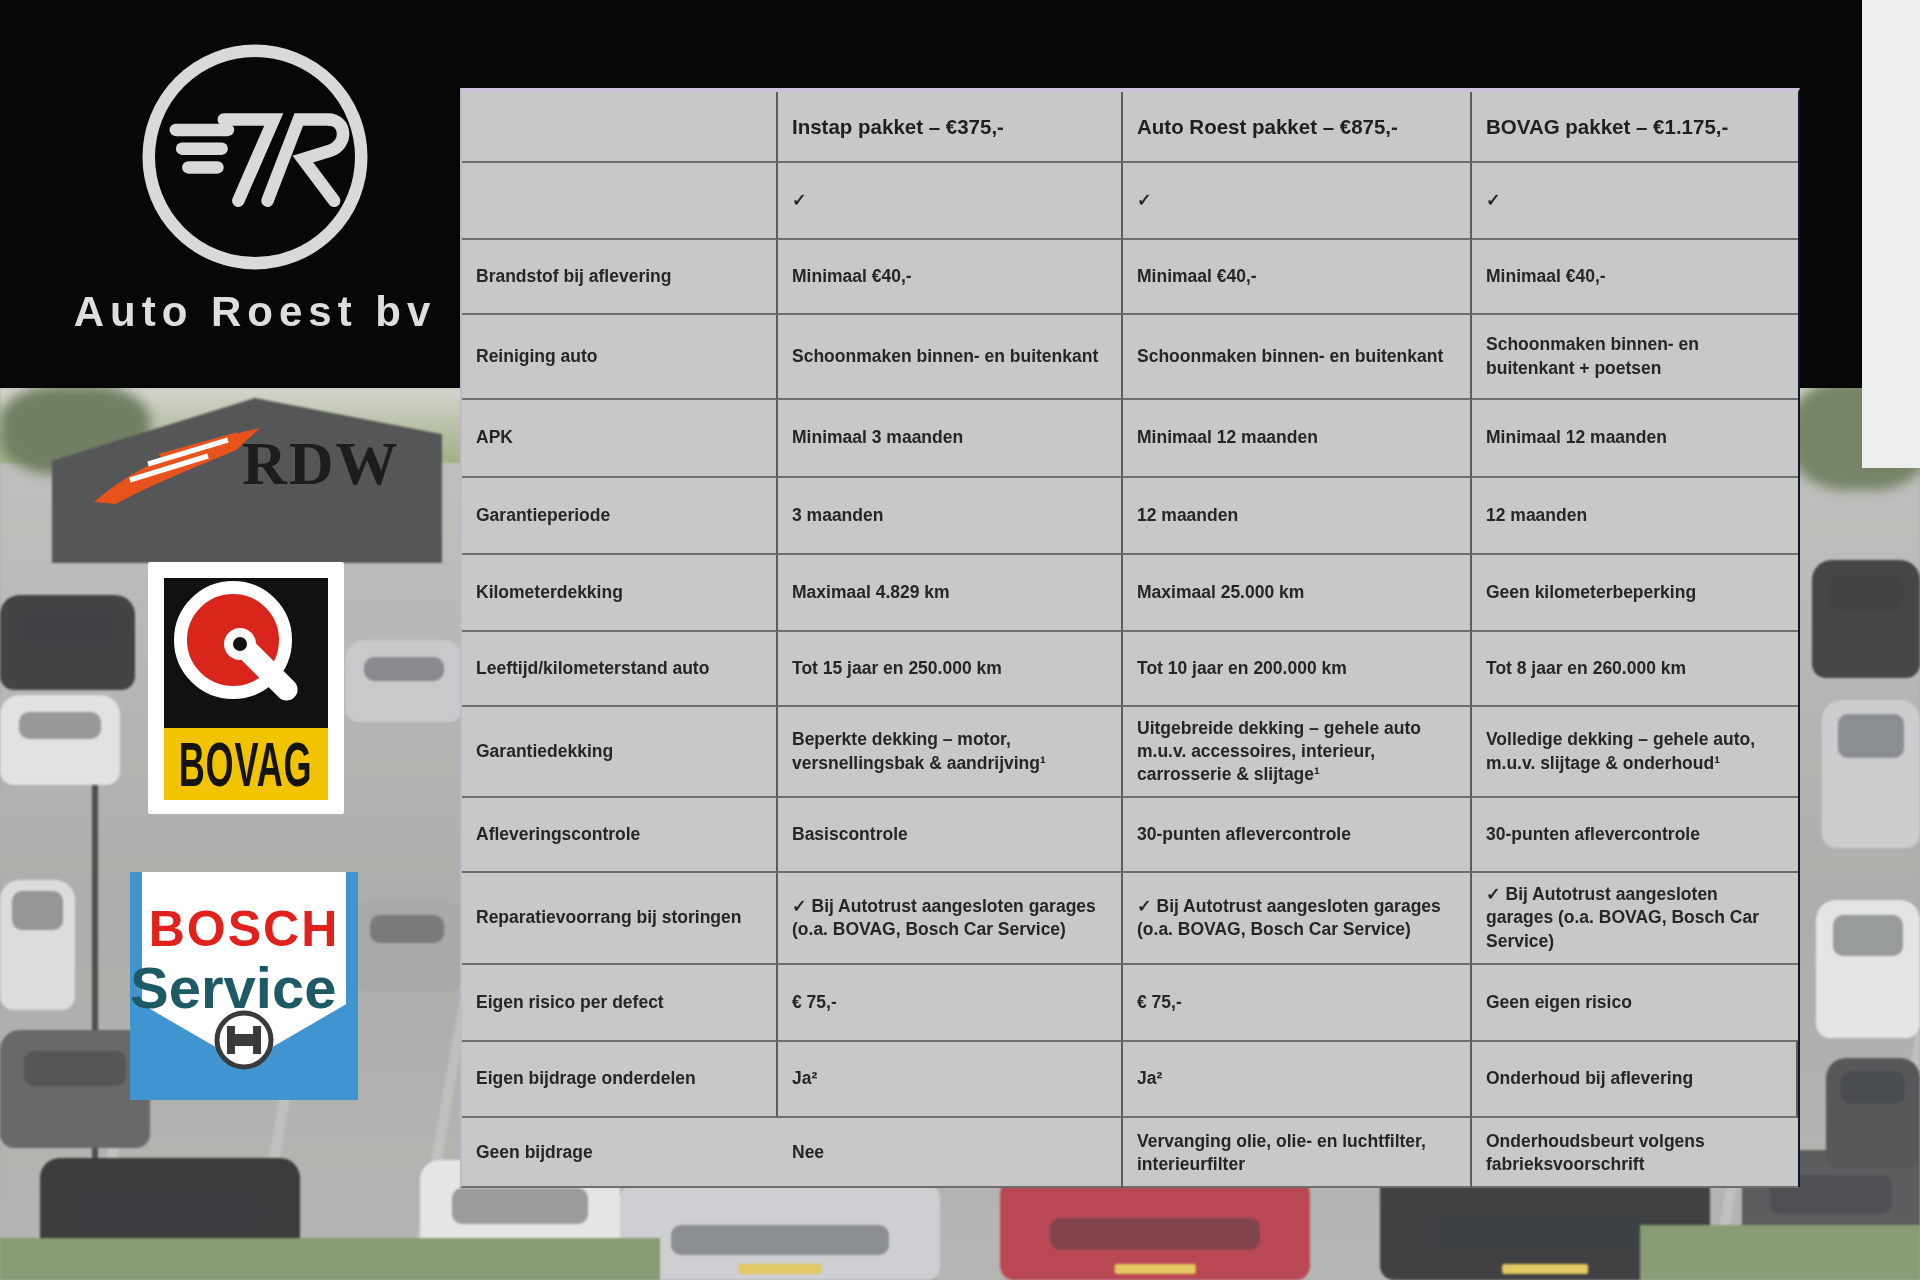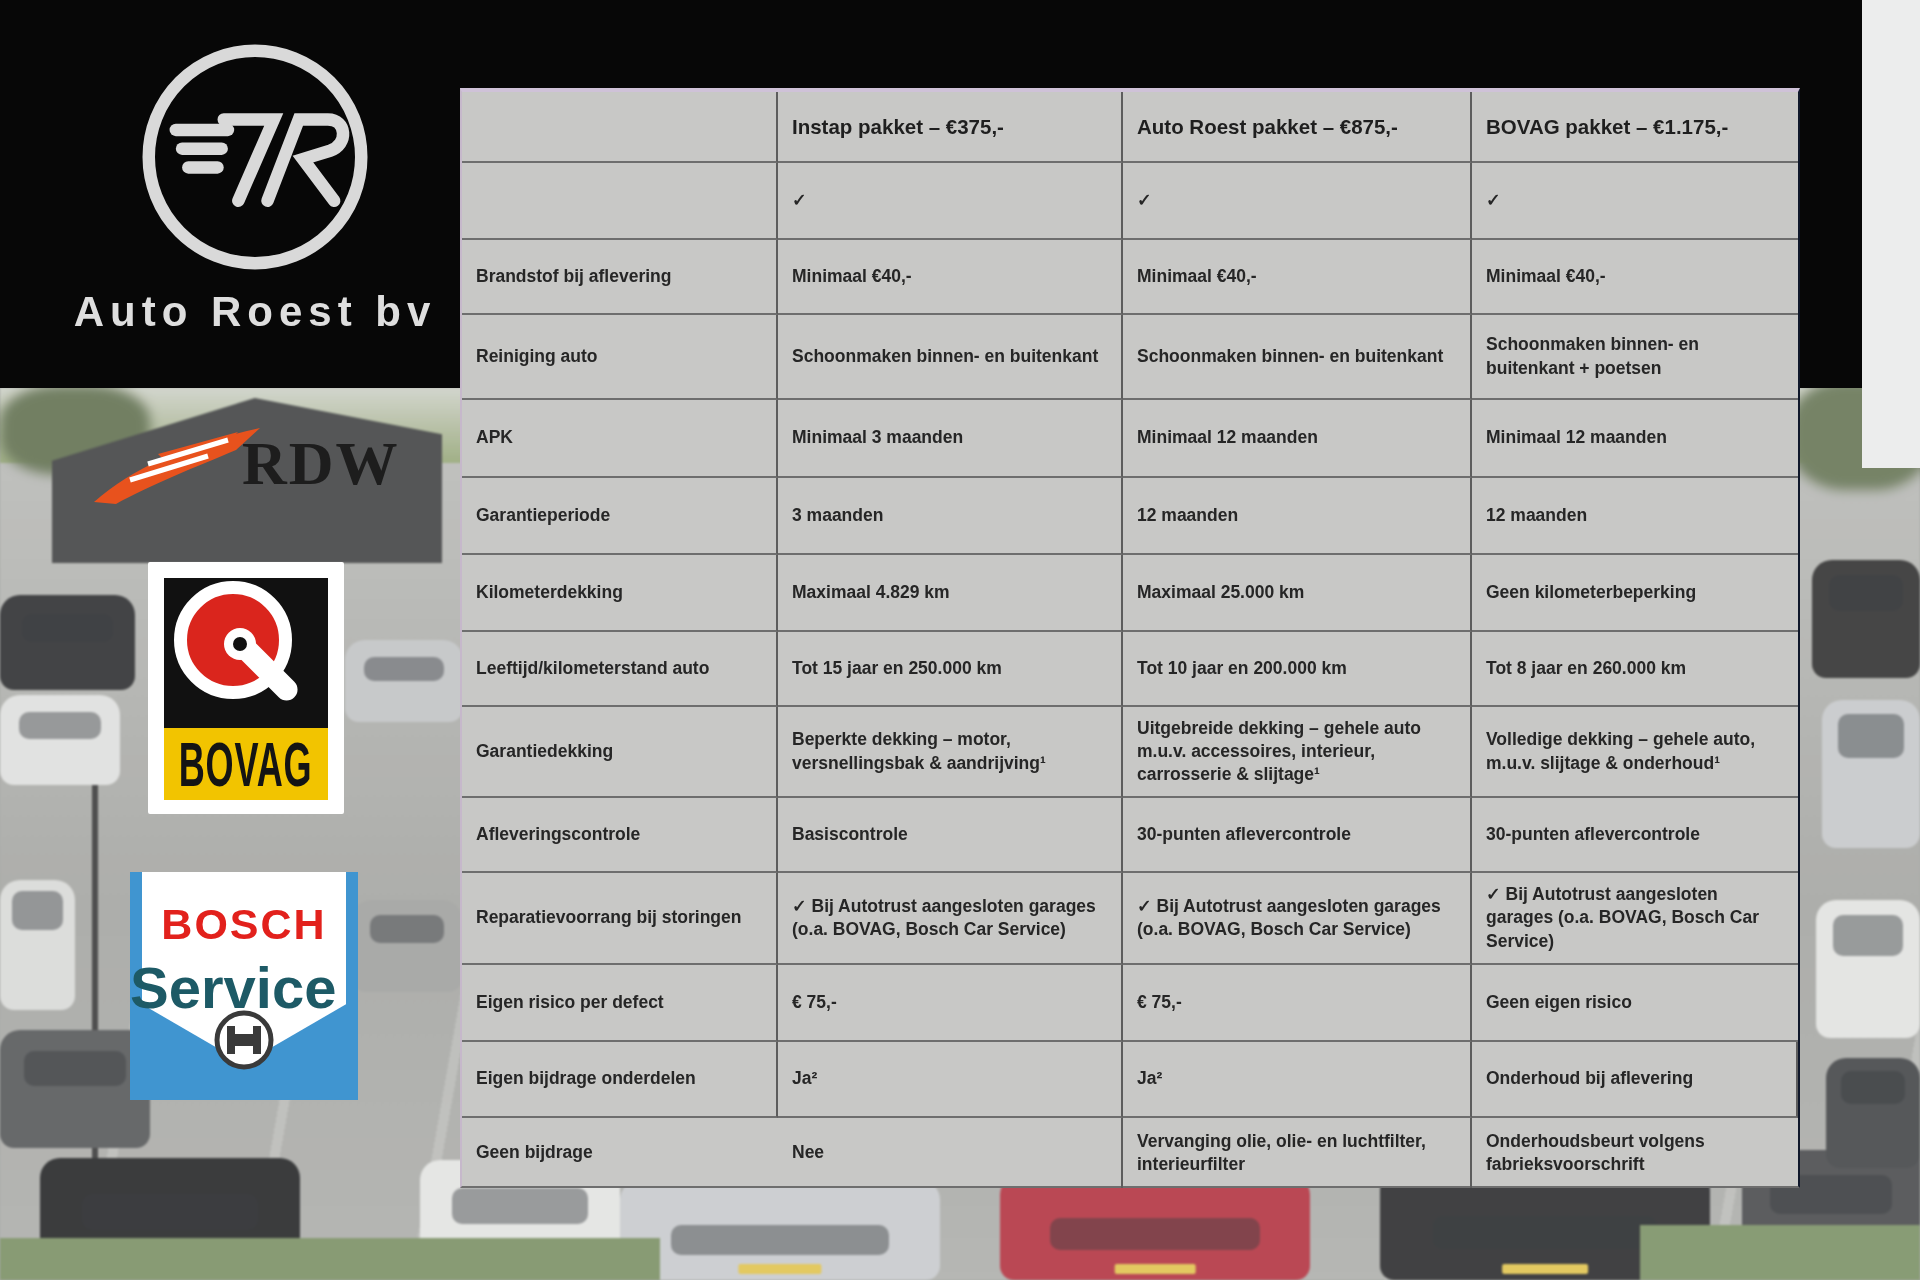--- a/index.html
+++ b/index.html
@@ -58,21 +58,21 @@
   .bovag-yellow { width:164px; height:72px; background:var(--bovagYellow,#f2c400);
          display:flex; align-items:center; justify-content:center; }
   .bovag-word { font-weight:bold; font-size:44px; color:#141414; letter-spacing:1px;
          transform:scale(.82,1.45); }
 
   .bosch { position:absolute; left:130px; top:872px; width:228px; height:228px;
          background:var(--boschBlue,#4095d0); z-index:3; }
   .bosch-banner { position:absolute; left:12px; top:0; width:204px; height:228px;
          background:#fff; clip-path:polygon(0 0,100% 0,100% 58%,50% 84%,0 58%); }
   .bosch-line1 { position:absolute; left:0; top:28px; width:100%; text-align:center;
-         font-weight:bold; font-size:43px; letter-spacing:2px; color:var(--boschRed,#e2211c); }
+         font-weight:bold; font-size:50px; letter-spacing:2px; color:var(--boschRed,#e2211c); }
   .bosch-line2 { position:absolute; left:0; top:82px; width:100%; 
          font-weight:bold; font-size:58px; color:var(--boschTeal,#1d5a66); }
   .bosch-sym { position:absolute; left:50%; top:136px; transform:translateX(-50%); }
 
   
   .pakket-table { position:absolute; left:460px; top:88px; width:1340px; height:1100px; z-index:4;
          background:var(--tableBg,#c8c8c6);
          border-top:4px solid var(--tableTopEdge,#cfc2d8);
          border-left:2px solid #c6b8cb;
          border-right:2px solid #0f172a;

